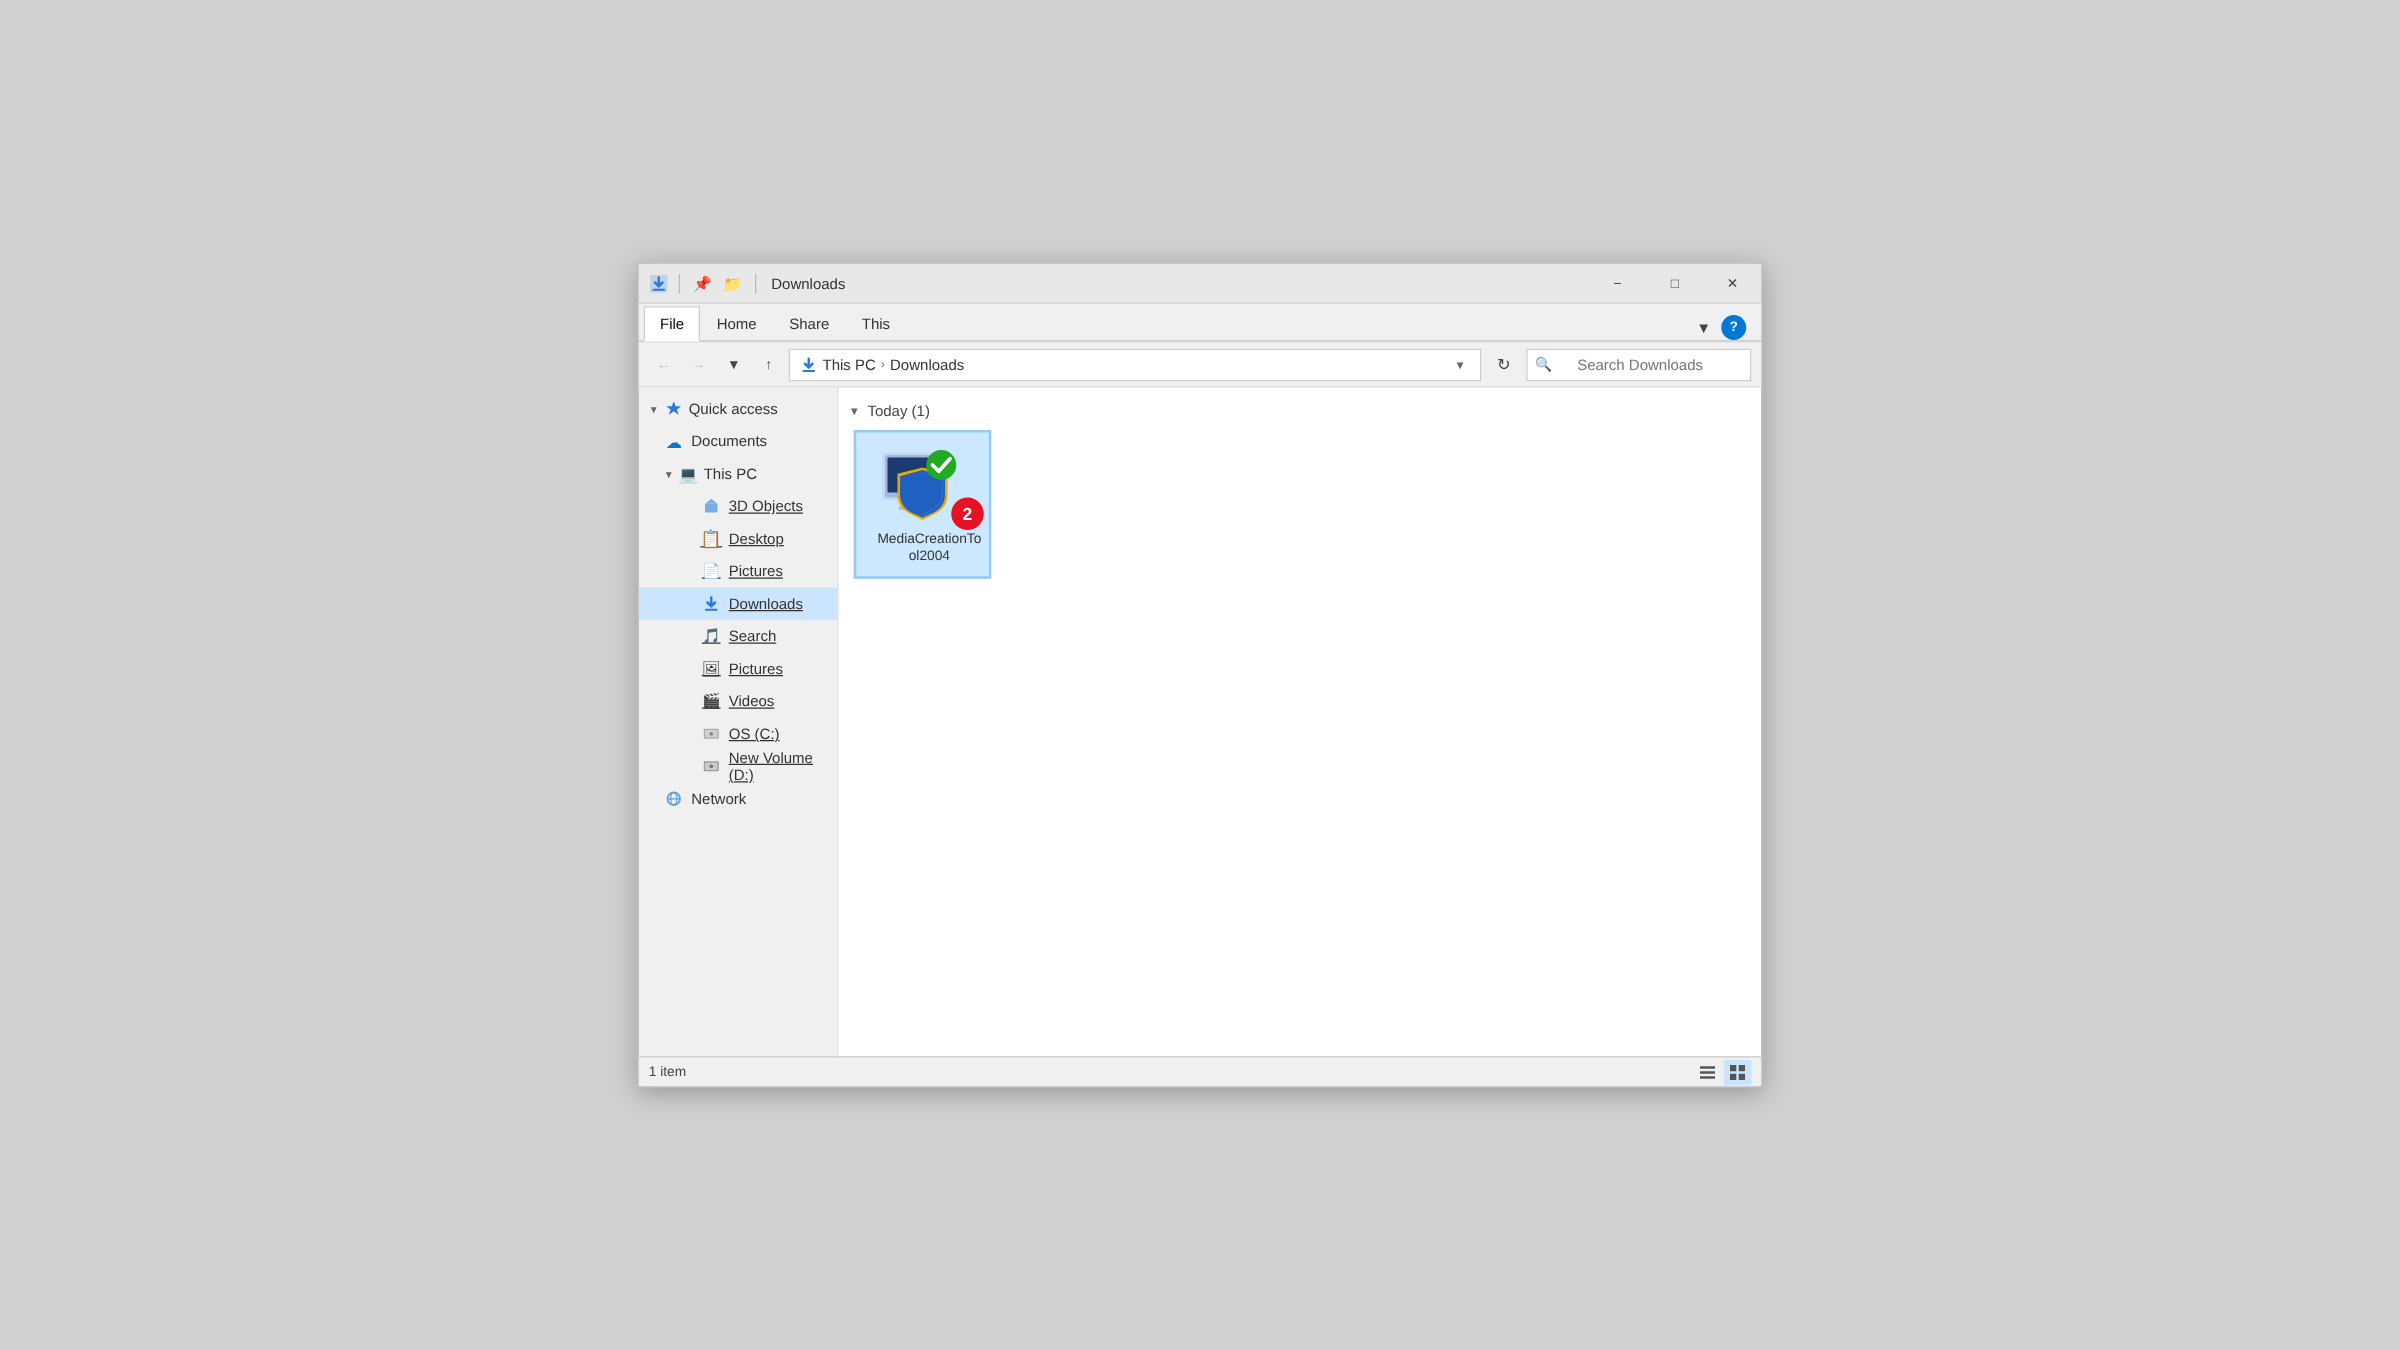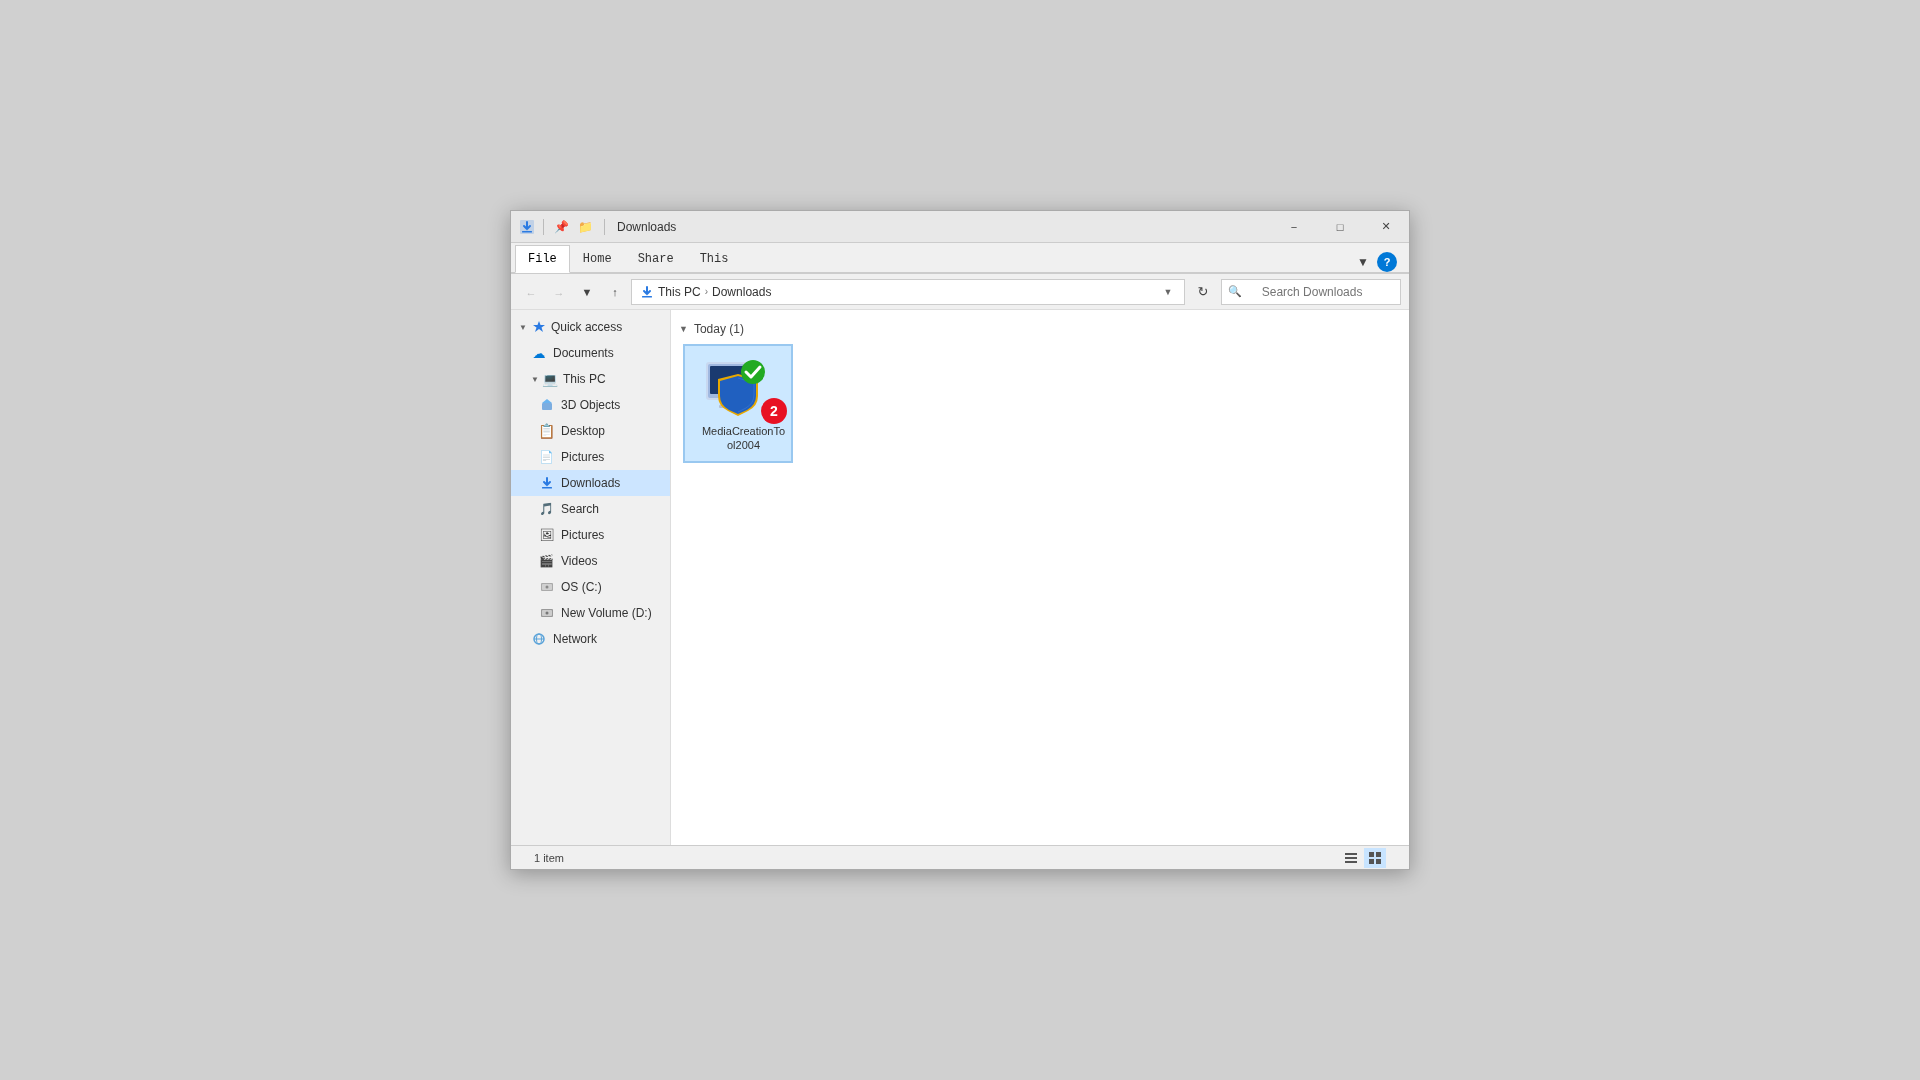--- a/index.html
+++ b/index.html
@@ -126,21 +126,20 @@
     .ribbon-tab {
       padding: 4px 12px;
       font-size: 12px;
       cursor: pointer;
       color: #333;
       border: 1px solid transparent;
       margin-bottom: -1px;
       height: 28px;
       display: flex;
       align-items: center;
-      font-family: Liberation Mono, monospace;
     }
 
     .ribbon-tab.active {
       background: white;
       border-color: #ccc #ccc white #ccc;
       color: #000;
     }
 
     .ribbon-right {
       margin-left: auto;
@@ -311,21 +310,21 @@
       cursor: pointer;
       font-size: 12px;
       color: #333;
       gap: 4px;
       height: 26px;
     }
 
     .chevron { font-size: 8px; color: #666; }
 
     .indent-1 { padding-left: 20px; }
-    .indent-2 { padding-left: 28px; }
+    .indent-2 { padding-left: 50px; text-decoration: underline; }
 
     
     .file-area {
       flex: 1;
       background: white;
       overflow-y: auto;
       padding: 8px;
     }
 
     .group-header {
@@ -397,21 +396,21 @@
       z-index: 10;
     }
 
     
     .status-bar {
       height: 24px;
       background: #f0f0f0;
       border-top: 1px solid #ccc;
       display: flex;
       align-items: center;
-      padding: 0 23px;
+      padding: 0 8px;
       font-size: 11px;
       color: #444;
       flex-shrink: 0;
       justify-content: center;
     }
 
     .status-right {
       margin-left: auto;
       display: flex;
       align-items: center;

